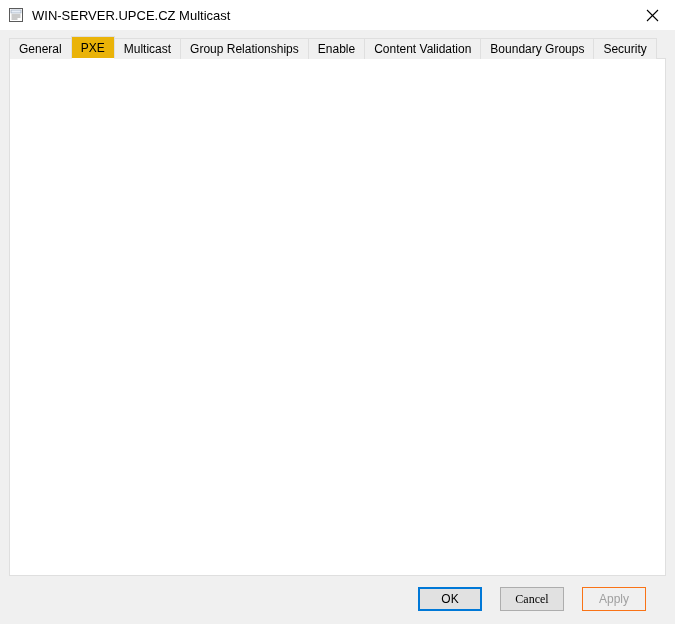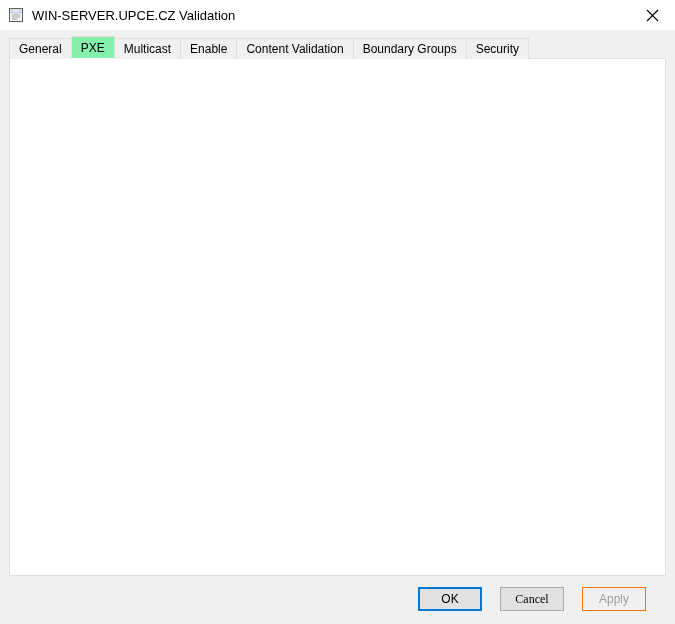--- a/index.html
+++ b/index.html
@@ -66,21 +66,21 @@
     font-size: 12px;
     background: #f0f0f0;
     border: 1px solid #dfdfdf;
     border-bottom: none;
     margin-right: -1px;
     white-space: nowrap;
     color: #000;
     box-sizing: border-box;
   }
   .tab.selected {
-    background: #86efac;
+    background: #eab308;
     height: 23px;
     line-height: 23px;
     border: 1px solid #dfdfdf;
     border-bottom: 1px solid #ffffff;
     font-weight: normal;
     z-index: 4;
     position: relative;
   }
 
   
@@ -289,33 +289,34 @@
 <div id="titlebar">
   <span id="title-icon">
     <svg width="16" height="16" viewBox="0 0 16 16">
       <rect x="1.5" y="1.5" width="13" height="13" fill="#ffffff" stroke="#5a5a5a"></rect>
       <rect x="3" y="3" width="10" height="3" fill="#e8eef7" stroke="#8a9ab0" stroke-width="0.6"></rect>
       <line x1="3.5" y1="8" x2="12.5" y2="8" stroke="#7b7b7b" stroke-width="0.8"></line>
       <line x1="3.5" y1="10" x2="12.5" y2="10" stroke="#7b7b7b" stroke-width="0.8"></line>
       <line x1="3.5" y1="12" x2="9.5" y2="12" stroke="#7b7b7b" stroke-width="0.8"></line>
     </svg>
   </span>
-  <span id="title-text">WIN-SERVER.UPCE.CZ Validation</span>
+  <span id="title-text">WIN-SERVER.UPCE.CZ Multicast</span>
   <div id="close-button">
     <svg width="13" height="13" viewBox="0 0 13 13">
       <line x1="1" y1="1" x2="12" y2="12" stroke="#000" stroke-width="1.1"></line>
       <line x1="12" y1="1" x2="1" y2="12" stroke="#000" stroke-width="1.1"></line>
     </svg>
   </div>
 </div>
 
 <div id="tabstrip">
   <div class="tab">General</div>
   <div class="tab selected">PXE</div>
   <div class="tab">Multicast</div>
+  <div class="tab">Group Relationships</div>
   <div class="tab">Enable</div>
   <div class="tab">Content Validation</div>
   <div class="tab">Boundary Groups</div>
   <div class="tab">Security</div>
 </div>
 
 <div id="tabpanel"></div>
 
 <div class="row" style="left:29px; top:70px;">
   <span class="chk checked"></span>

